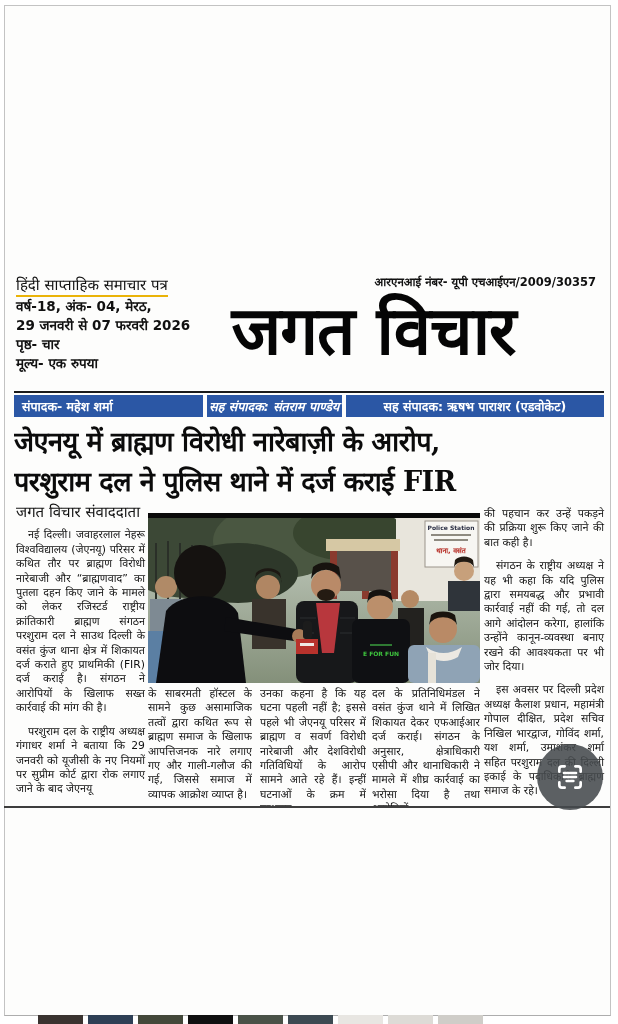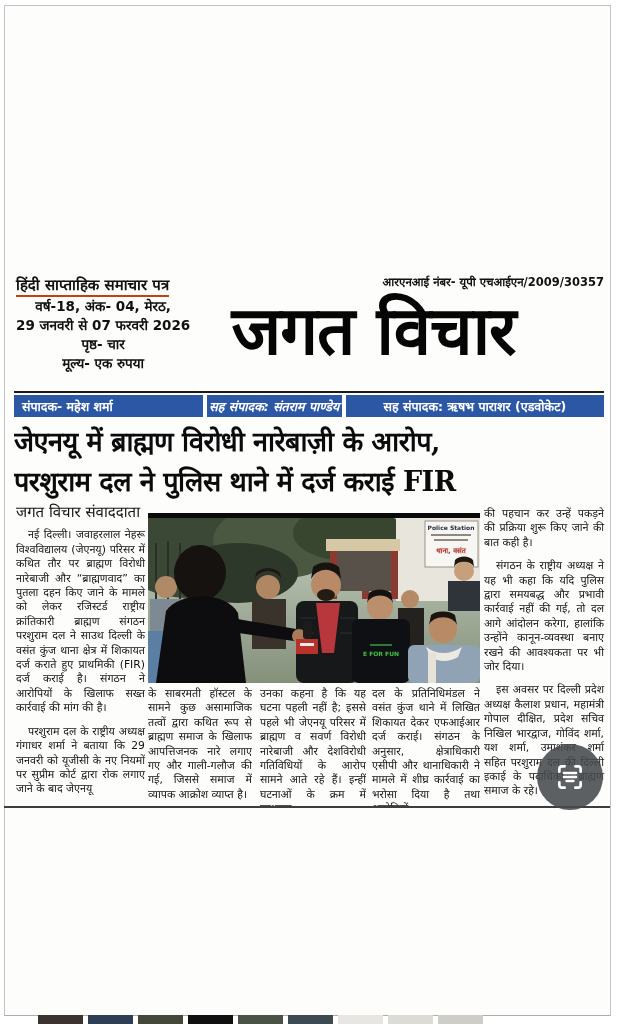--- a/index.html
+++ b/index.html
@@ -11,25 +11,25 @@
   }
   
   .viewer-frame{
     position:absolute;left:4px;top:5px;width:605px;height:1009px;
     border:1px solid #c3c3c3;border-bottom-color:#adadad;background:#fdfdfc;
   }
   
   .paper{position:absolute;left:14px;top:273px;width:590px;}
   .masthead{position:relative;height:118px;}
   .tagline{
-    position:absolute;left:2px;top:1px;font-size:15px;font-weight:bold;
-    border-bottom:2px solid #c2410c;padding-bottom:1px;letter-spacing:0;
-  }
-  .pubinfo{position:absolute;left:2px;top:24px;font-size:13.5px;font-weight:600;line-height:19px;text-align:center;}
-  .rni{position:absolute;right:0;top:1px;font-size:11.5px;font-weight:bold;}
+    position:absolute;left:2px;top:1px;font-size:15px;font-weight:normal;
+    border-bottom:2px solid #eab308;padding-bottom:1px;letter-spacing:0;
+  }
+  .pubinfo{position:absolute;left:2px;top:24px;font-size:13.5px;font-weight:600;line-height:19px;}
+  .rni{position:absolute;right:8px;top:1px;font-size:11.5px;font-weight:bold;}
   .np-title{
     position:absolute;left:145px;right:16px;top:8px;text-align:center;
     font-size:67px;font-weight:900;letter-spacing:-1px;line-height:100px;color:#050505;
     font-family:"DejaVu Serif","Liberation Serif",serif;
   }
   .editors-bar{
     display:flex;gap:4px;border-top:2px solid #1a1a1a;padding-top:2px;height:22px;
   }
   .editors-bar .seg{
     color:#fff;font-size:12.5px;font-weight:bold;

